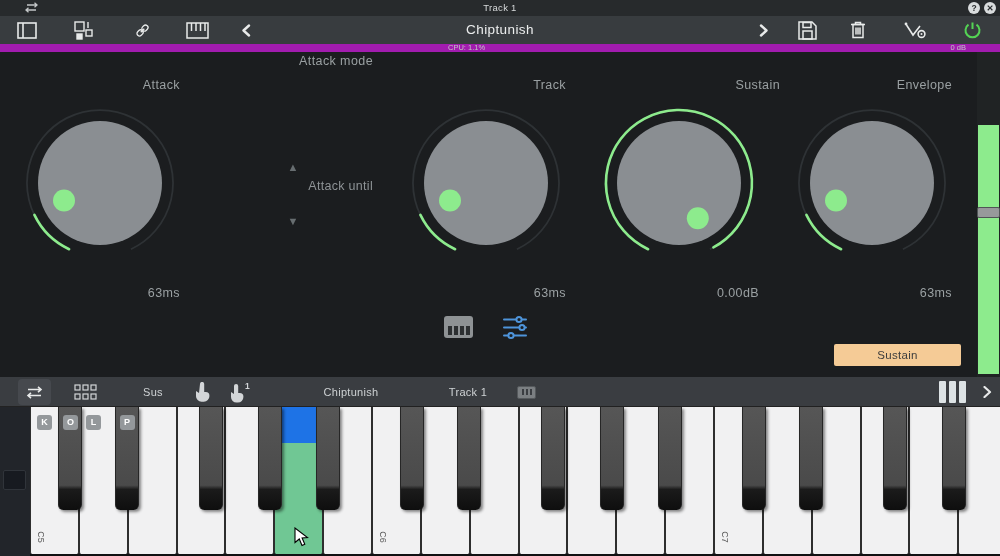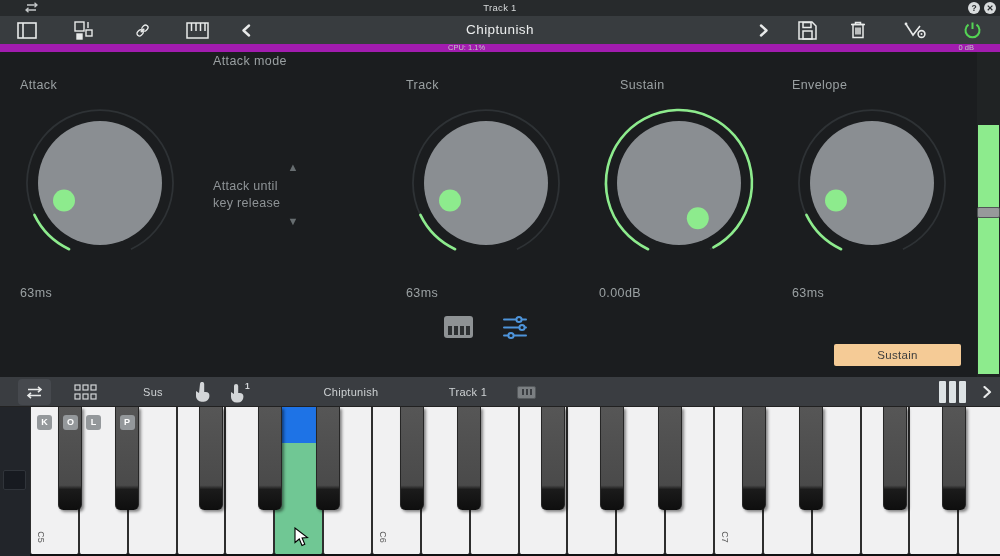--- a/index.html
+++ b/index.html
@@ -19,30 +19,30 @@
   
   .toolbar { position:relative; height:28px; background:#383c3f; }
   .toolbar .preset { position:absolute; left:0; right:0; top:6px; text-align:center;
     font-size:13.5px; color:#eceeee; letter-spacing:.4px; }
   .ticon { position:absolute; top:4px; width:24px; height:20px; display:flex;
     align-items:center; justify-content:center; cursor:pointer; }
 
   
   .status { position:relative; height:8px; background:#a21caf; }
   .status span { position:absolute; top:0; font-size:7.5px; line-height:8px; color:#c3c6c7; }
-  .st-cpu { left:448px; } .st-bits { left:498px;margin-top:20px; } .st-db { right:26px;text-align:center; }
+  .st-cpu { left:448px; } .st-bits { left:498px;margin-top:20px; } .st-db { right:34px;text-align:center; }
 
   
   .panel { position:relative; height:325px; background:#1b1d1f; }
-  .p-label { position:absolute; text-align:left; color:#9aa0a2; font-size:12.5px;
+  .p-label { position:absolute; text-align:right; color:#9aa0a2; font-size:12.5px;
     letter-spacing:.4px; width:160px; }
   .knob-wrap { position:absolute; width:170px; height:170px; }
   .mode-tri { position:absolute; width:120px; text-align:center; color:#676d70;
     font-size:11px; cursor:pointer; }
-  .mode-text { position:absolute; width:160px; text-align:left; color:#8e9396;
+  .mode-text { position:absolute; width:160px; text-align:right; color:#8e9396;
     font-size:12.5px; line-height:17px; letter-spacing:.3px; }
   .panel-bot-icon { position:absolute; cursor:pointer; }
   .kb-mini { width:29px; height:22px; background:#8e9294; border-radius:3px;
     position:relative; }
   .kb-mini i { position:absolute; bottom:3px; width:4px; height:9px; background:#2c2f31; }
   .env-btn { position:absolute; left:834px; top:292px; width:127px; height:22px;
     background:var(--envelope-bg); border:none; border-radius:2px; color:#3d3d3d;
     font-size:11.5px; font-family:"Liberation Sans",sans-serif; letter-spacing:.3px;
     cursor:pointer; }
   .vol-col { position:absolute; right:0; top:0; width:23px; height:325px; background:#202324; }
@@ -172,21 +172,20 @@
   <span class="st-cpu">CPU: 1.1%</span>
   <span class="st-bits">32 bit</span>
   <span class="st-db">0 dB</span>
 </div>
 
 <div class="panel">
   <div class="p-label" style="left:213px; top:2px">Attack mode</div>
   <div class="mode-tri" style="left:233px; top:109px">▲</div>
   <div class="mode-text" style="left:213px; top:126px">
     <div>Attack until</div>
-    <div>key release</div>
   </div>
   <div class="mode-tri" style="left:233px; top:163px">▼</div>
 
   <div id="knob-area">
       <div class="p-label" style="left: 20px; top: 26px;">Attack</div>
       <div class="knob-wrap" style="left: 15px; top: 46px;">
         <svg width="170" height="170" viewBox="0 0 170 170">
     <path d="M54.1 151.2 A73 73 0 1 1 115.9 151.2" stroke="#2e3235" stroke-width="1.8" fill="none"></path>
     <circle cx="85" cy="85" r="62" fill="#8a8e92"></circle>
     <path d="M54.1 151.2 A73 73 0 0 1 19.4 116.9" stroke="#8deb8d" stroke-width="2.6" fill="none" stroke-linecap="round"></path>

